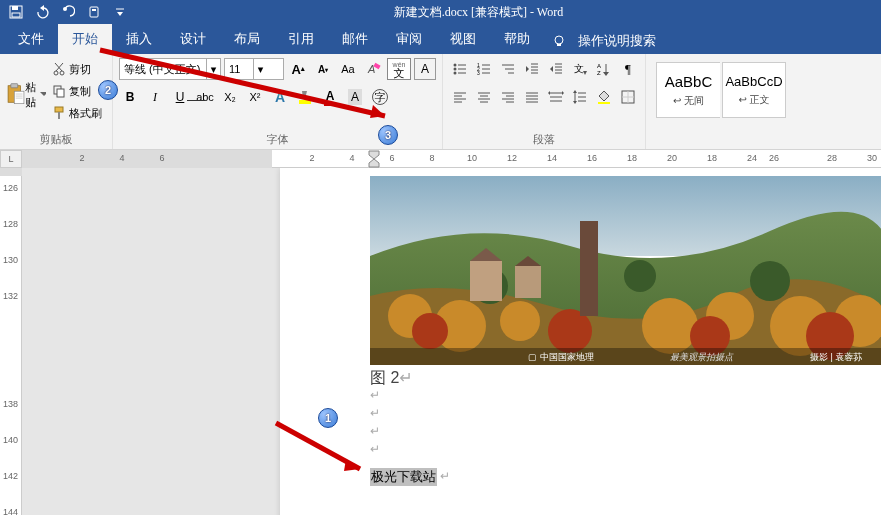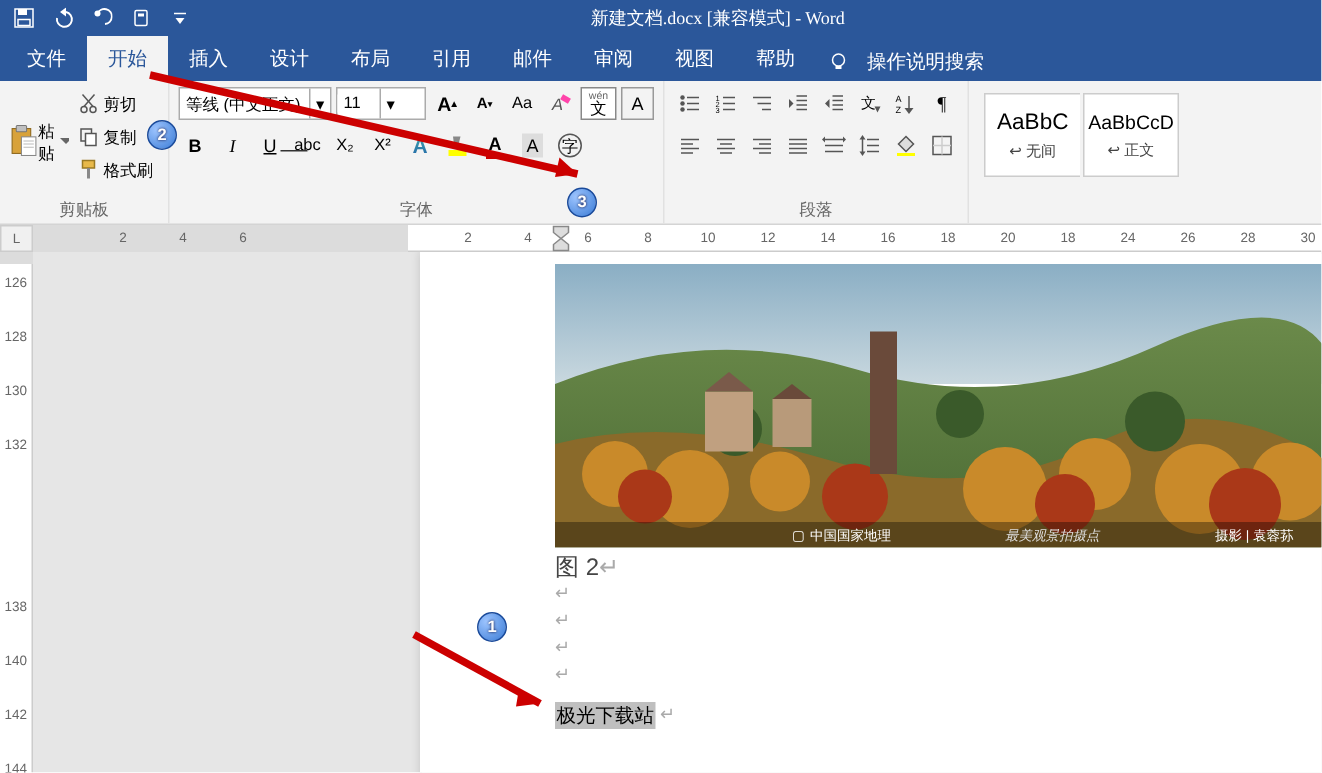--- a/index.html
+++ b/index.html
@@ -404,21 +404,21 @@
       <span class="ruler-tick" style="left: 370px;">6</span>
       <span class="ruler-tick" style="left: 410px;">8</span>
       <span class="ruler-tick" style="left: 450px;">10</span>
       <span class="ruler-tick" style="left: 490px;">12</span>
       <span class="ruler-tick" style="left: 530px;">14</span>
       <span class="ruler-tick" style="left: 570px;">16</span>
       <span class="ruler-tick" style="left: 610px;">18</span>
       <span class="ruler-tick" style="left: 650px;">20</span>
       <span class="ruler-tick" style="left: 690px;">18</span>
       <span class="ruler-tick" style="left: 730px;">24</span>
-      <span class="ruler-tick" style="left: 770px;">26</span>
+      <span class="ruler-tick" style="left: 752px;">26</span>
       <span class="ruler-tick" style="left: 810px;">28</span>
       <span class="ruler-tick" style="left: 850px;">30</span>
     </div>
   <div class="ruler-indent" style="left:346px;">
     <svg width="12" height="18" viewBox="0 0 12 18">
         <polygon points="1,1 11,1 11,5 6,9 1,5" fill="#ddd" stroke="#888"></polygon>
         <polygon points="1,17 11,17 11,13 6,9 1,13" fill="#ddd" stroke="#888"></polygon>
       </svg>
   </div>
 </div>

